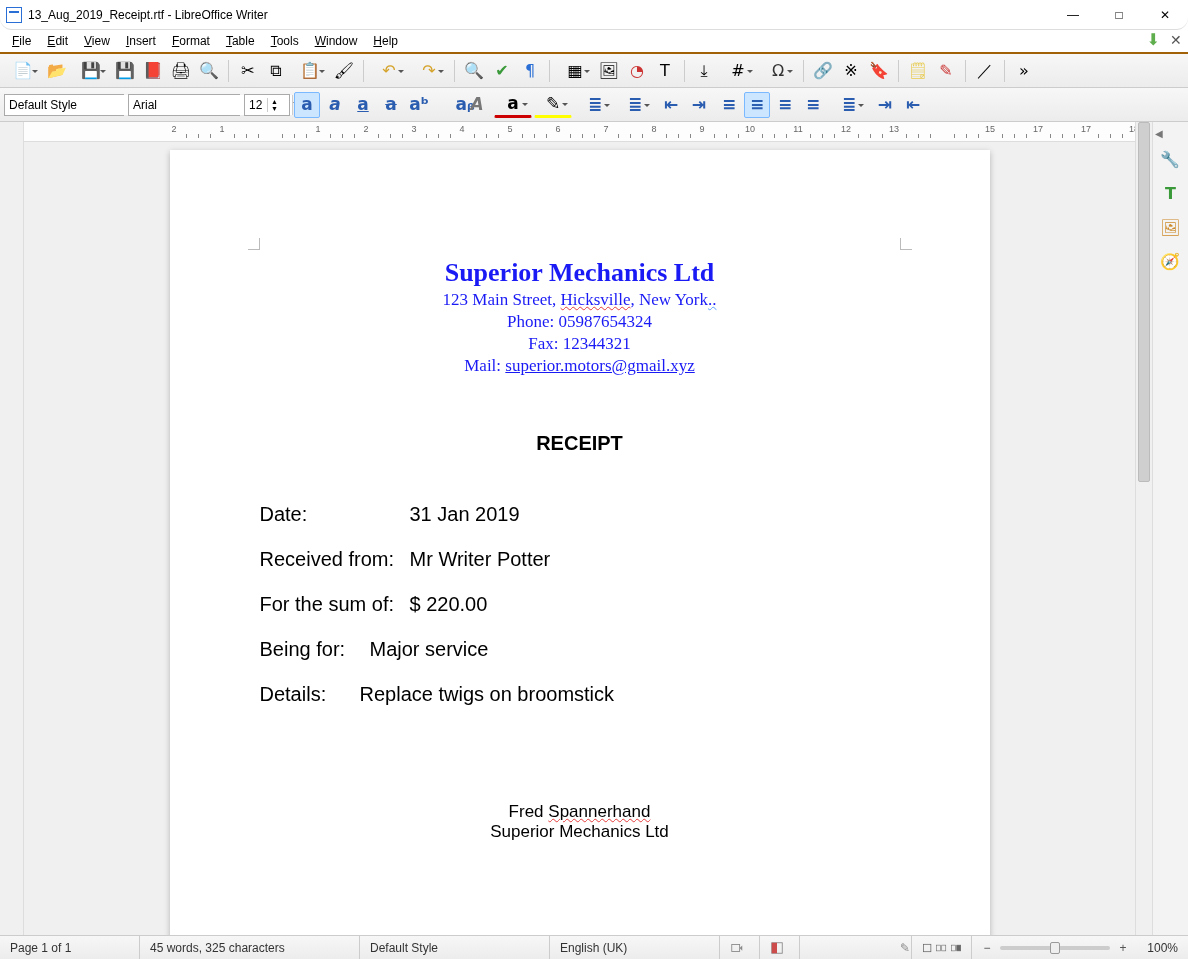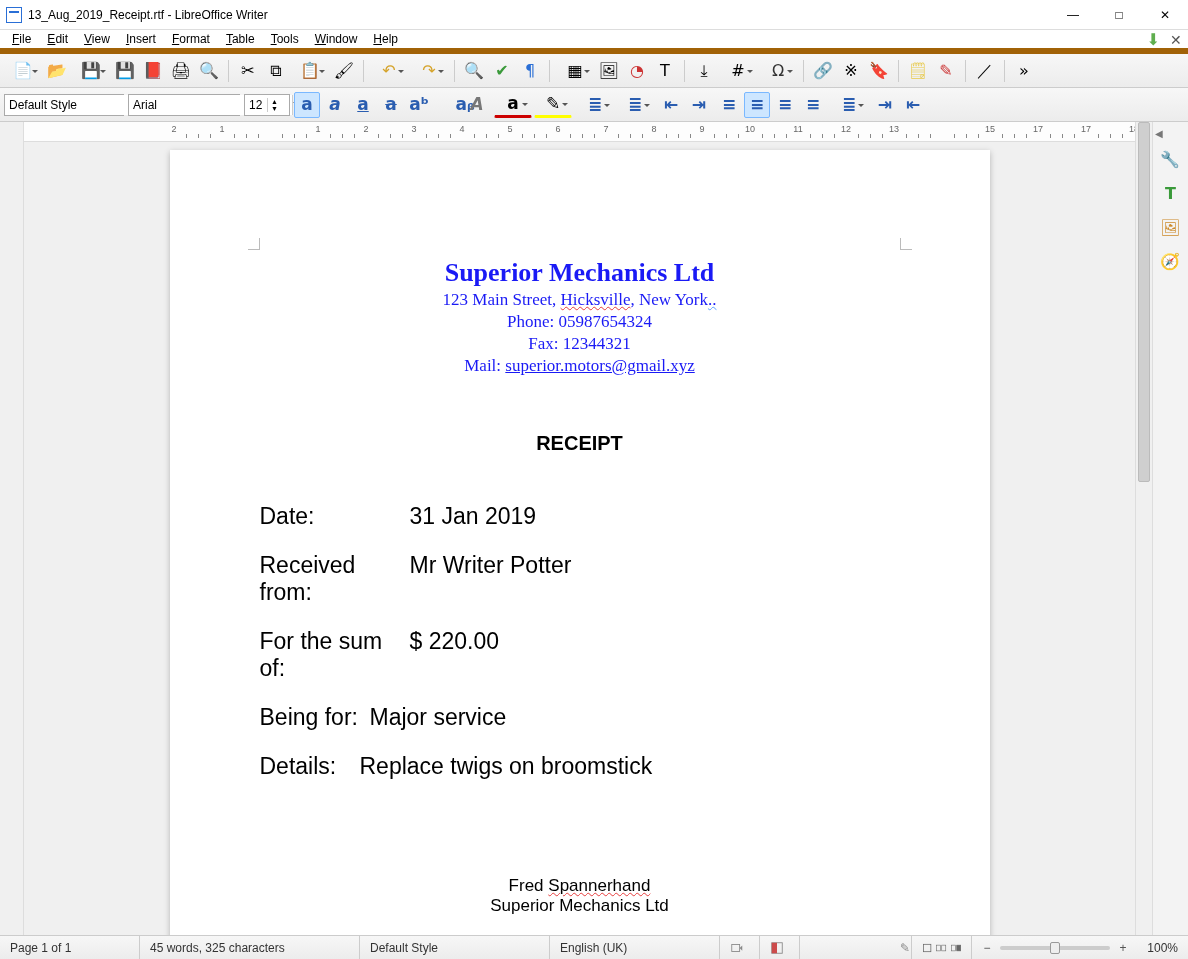--- a/index.html
+++ b/index.html
@@ -1,27 +1,27 @@
 <!DOCTYPE html>
 <html><head>
 <meta charset="utf-8">
 <style>
   * { box-sizing: border-box; margin: 0; padding: 0; }
   body { font-family: "Segoe UI", Tahoma, sans-serif; font-size: 12px; background: #fff; width: 1188px; height: 959px; overflow: hidden; display: flex; flex-direction: column; user-select: none; }
 
   
-  .titlebar { height: 30px; background: #fff; display: flex; align-items: center; border-bottom: 1px solid #ddd; position: relative; }
+  .titlebar { height: 30px; background: #fff; display: flex; align-items: center; border-bottom: 1px solid #ddd; position: relative; border-radius: 12px; }
   .titlebar .doc-icon { width: 16px; height: 16px; margin: 0 6px; background: #fff; border: 1px solid #2a6fd6; position: relative; }
   .titlebar .doc-icon::after { content: ""; position: absolute; left: 2px; right: 2px; top: 3px; border-top: 2px solid #2a6fd6; }
   .titlebar .title { flex: 1; font-size: 12px; color: #000; }
   .titlebar .winbtns { display: flex; }
   .titlebar .winbtn { width: 46px; height: 30px; display: flex; align-items: center; justify-content: center; font-family: "Segoe UI Symbol", sans-serif; }
 
   
-  .menubar { height: 24px; background: #fff; display: flex; align-items: center; padding: 0 4px; border-bottom: 6px solid #a16207; position: relative; }
+  .menubar { height: 24px; background: #fff; display: flex; align-items: center; padding: 0 4px; border-bottom: 2px solid #a16207; position: relative; }
   .menubar .m { padding: 2px 8px; cursor: default; }
   .menubar .m u { text-decoration: underline; }
   .menubar .rightctl { position: absolute; right: 6px; top: 2px; display: flex; gap: 10px; align-items: center; }
   .rightctl .xicon { width: 12px; height: 12px; font-size: 14px; line-height: 12px; color: #555; }
 
   
   .toolbar { height: 34px; background: linear-gradient(#f7f7f7,#ececec); border-bottom: 1px solid #ccc; display: flex; align-items: center; padding: 0 4px; gap: 2px; }
   .toolbar .sep { width: 1px; height: 22px; background: #ccc; margin: 0 4px; }
   .tbtn { width: 26px; height: 26px; border: 1px solid transparent; display: flex; align-items: center; justify-content: center; border-radius: 2px; position: relative; }
   .tbtn.dd { width: 38px; }
@@ -52,21 +52,21 @@
   .page .corner.tr { top:88px; right:78px; border-left:none; border-bottom:none; transform: rotate(180deg);}
 
   .company { text-align:center; margin-top:8px; }
   .company .name { font-family: "Times New Roman", serif; color: #1a1af5; font-weight: bold; font-size: 26px; }
   .company .line { font-family: "Times New Roman", serif; color: #1a1af5; font-size: 17px; margin-top: 2px; }
   .spellwavy { text-decoration: underline wavy #e63c3c; text-decoration-thickness: 1px; }
   .bluewavy { text-decoration: underline wavy #5aa0ff; text-decoration-thickness: 1px; }
   .company a { color: #1a1af5; text-decoration: underline; }
 
   .receipt-title { text-align:center; font-weight: bold; font-size: 20px; margin-top: 56px; font-family: Arial, sans-serif; }
-  .fields { margin-top: 48px; font-size: 23px; font-family: Arial, sans-serif; }
+  .fields { margin-top: 48px; font-size: 20px; font-family: Arial, sans-serif; }
   .fields .row { display:flex; margin-bottom: 22px; }
   .fields .lab { width: 150px; }
   .sig { text-align:center; margin-top: 96px; font-size: 17px; }
 
   
   .vscroll { width: 17px; background: #f0f0f0; border-left: 1px solid #ddd; position: relative; }
   .vscroll .thumb { position:absolute; left:2px; right:2px; top:0; height:360px; background:#cfcfcf; border:1px solid #bbb; border-radius:2px; }
 
   
   .sidebar { width: 36px; background: #f3f3f3; border-left: 1px solid #ddd; display:flex; flex-direction:column; align-items:center; gap:8px; padding-top:6px; }

